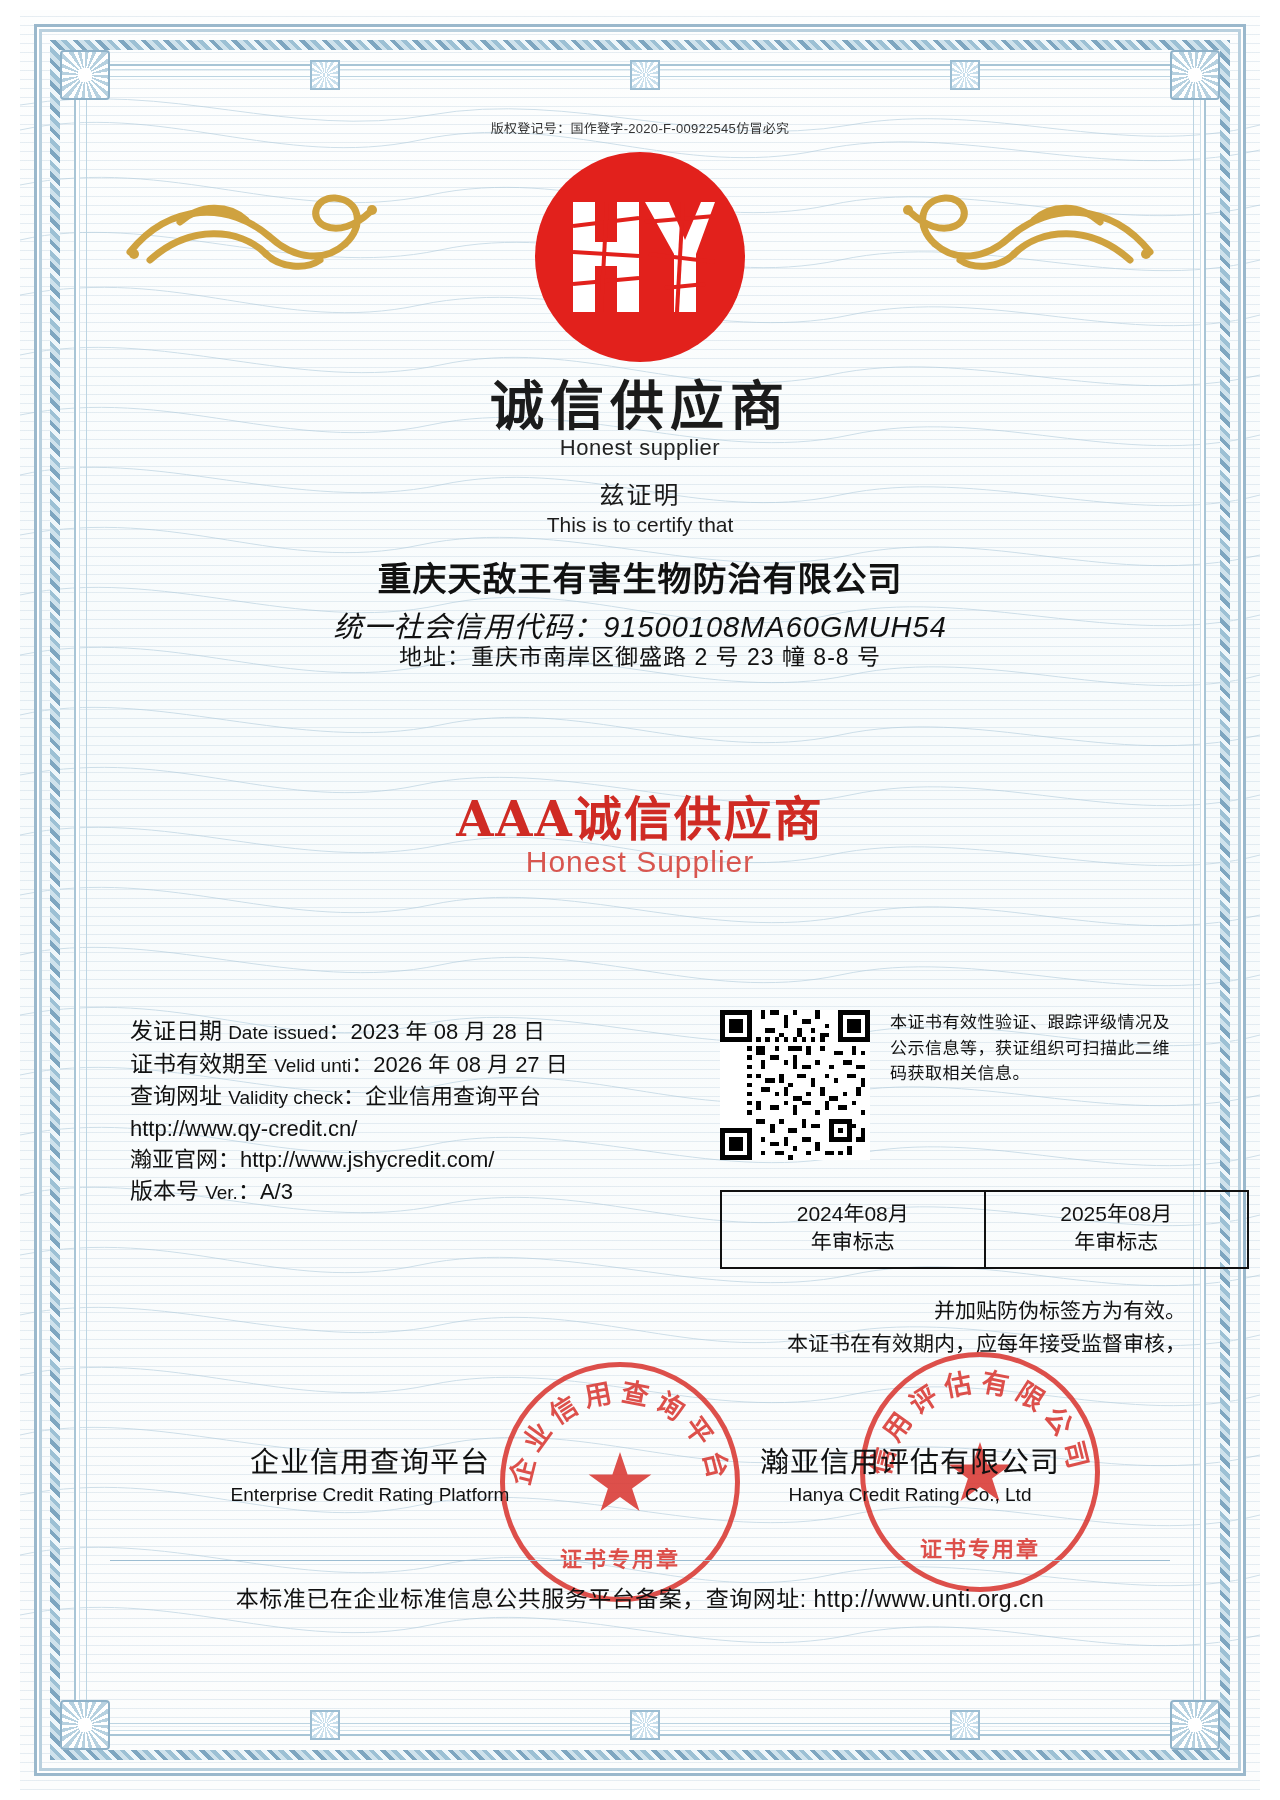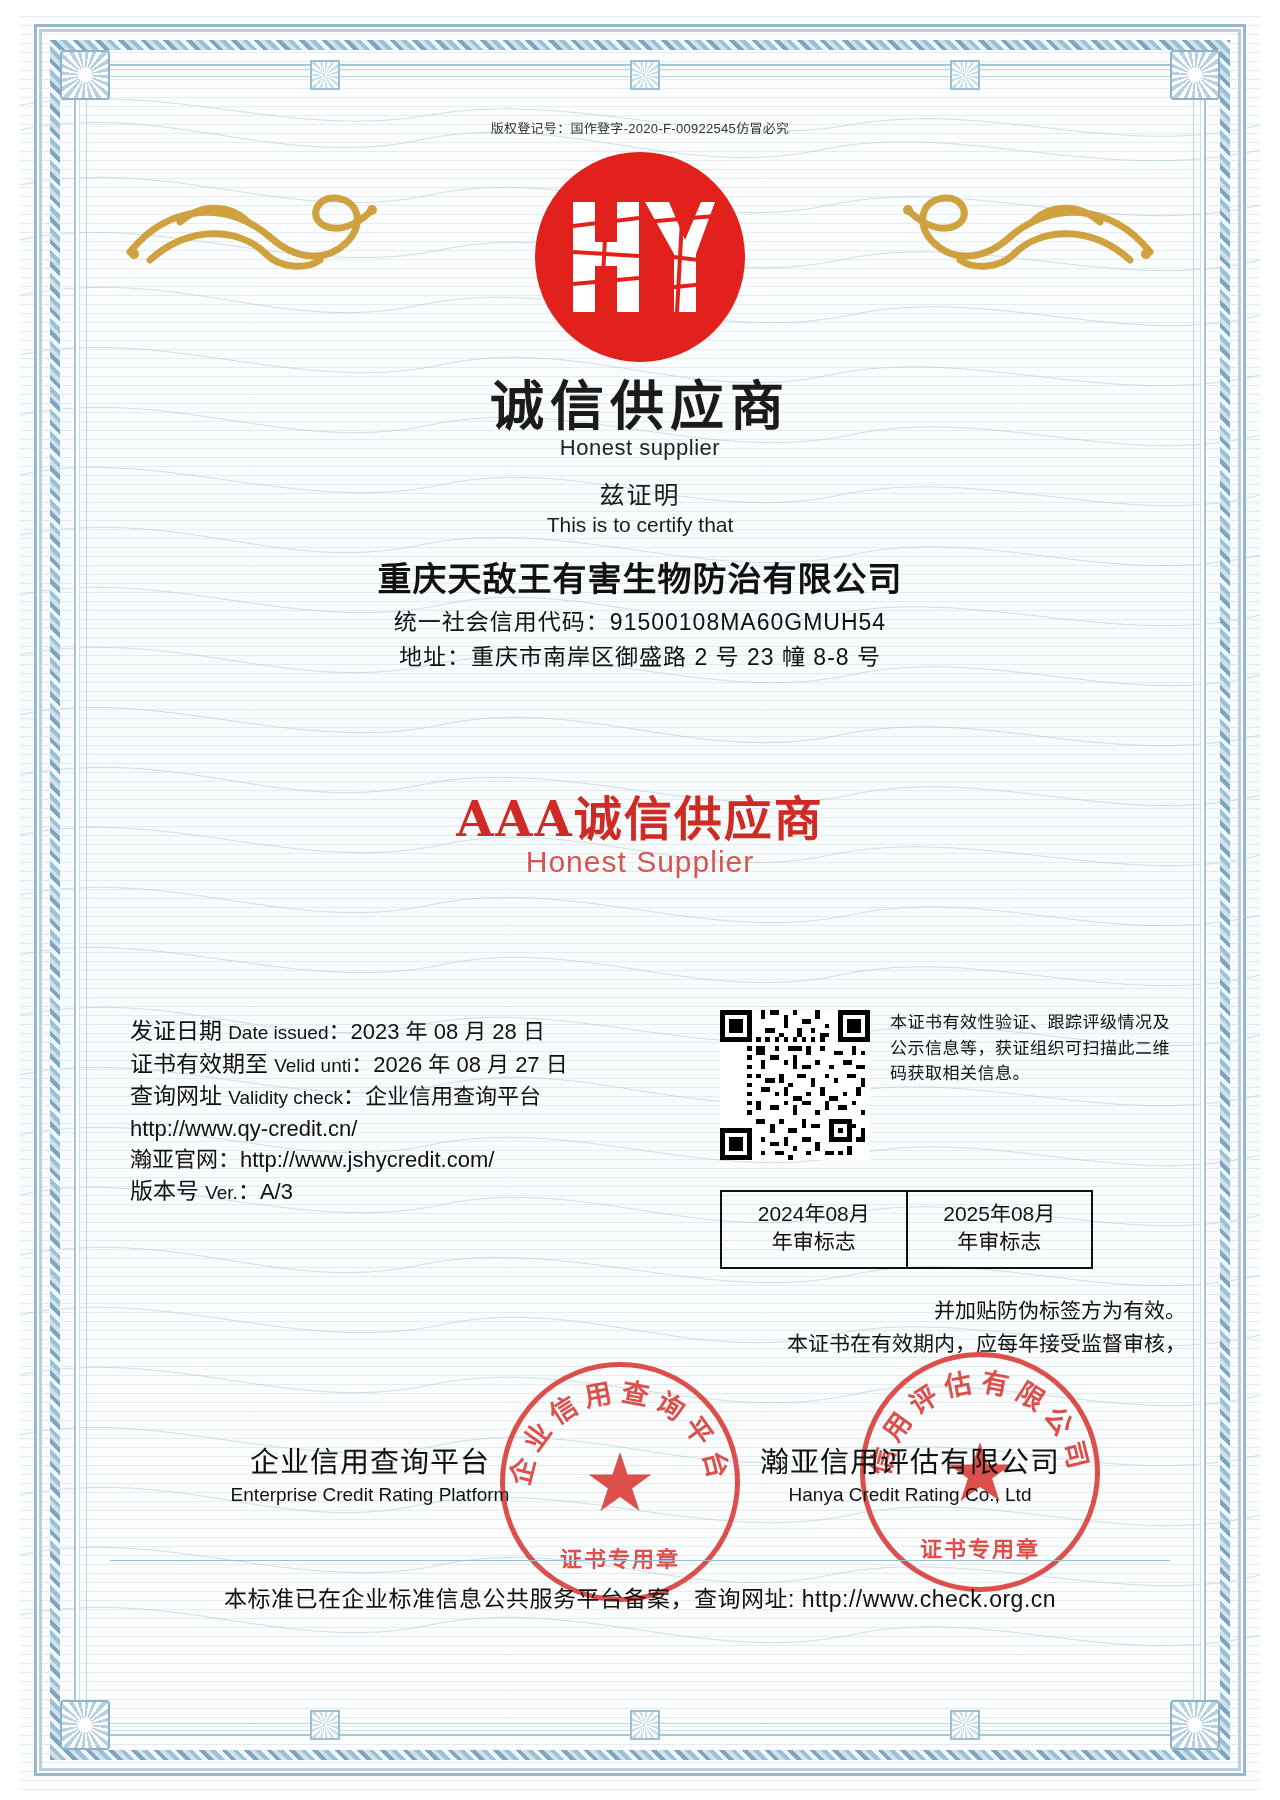--- a/index.html
+++ b/index.html
@@ -202,23 +202,24 @@
     font-size: 34px;
     font-weight: 700;
     color: #111111;
     letter-spacing: 1px;
   }
   .credit-code {
     position: absolute;
     top: 513px;
     left: 0; right: 0;
     text-align: center;
-    font-size: 23px;
+    font-size: 29px;
     color: #111111;
     letter-spacing: 1px;
+    font-style: italic;
   }
   .address {
     position: absolute;
     top: 548px;
     left: 0; right: 0;
     text-align: center;
     font-size: 23px;
     color: #111111;
     letter-spacing: 1px;
   }
@@ -285,21 +286,21 @@
     font-size: 17px;
     line-height: 1.5;
     color: #111111;
     letter-spacing: 0.5px;
   }
 
   .stamp-boxes {
     position: absolute;
     left: 620px;
     top: 1100px;
-    width: 373px;
+    width: 529px;
     display: flex;
     gap: 0;
   }
   .stamp-box {
     flex: 1;
     border: 2px solid #111111;
     text-align: center;
     padding: 8px 0 10px;
     font-size: 21px;
     line-height: 1.35;
@@ -703,17 +704,17 @@
           <div class="cn">企业信用查询平台</div>
           <div class="en">Enterprise Credit Rating Platform</div>
         </div>
         <div class="org">
           <div class="cn">瀚亚信用评估有限公司</div>
           <div class="en">Hanya Credit Rating Co., Ltd</div>
         </div>
       </div>
 
       <div class="footer-rule"></div>
-      <div class="footer-note">本标准已在企业标准信息公共服务平台备案，查询网址: http://www.check.org.cn</div>
+      <div class="footer-note">本标准已在企业标准信息公共服务平台备案，查询网址: http://www.unti.org.cn</div>
 
     </div>
   </div>
 </div>
 
 </body></html>

